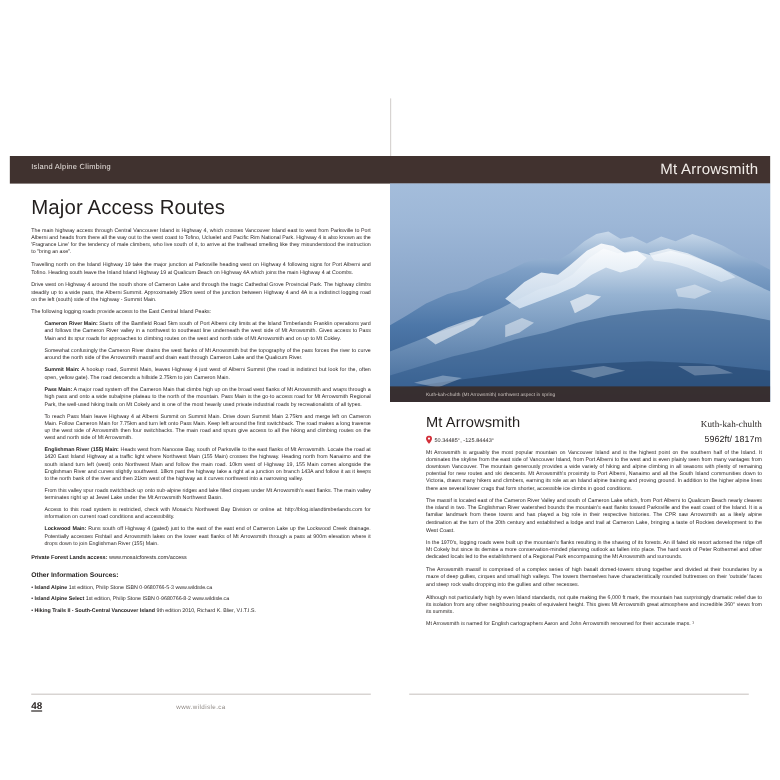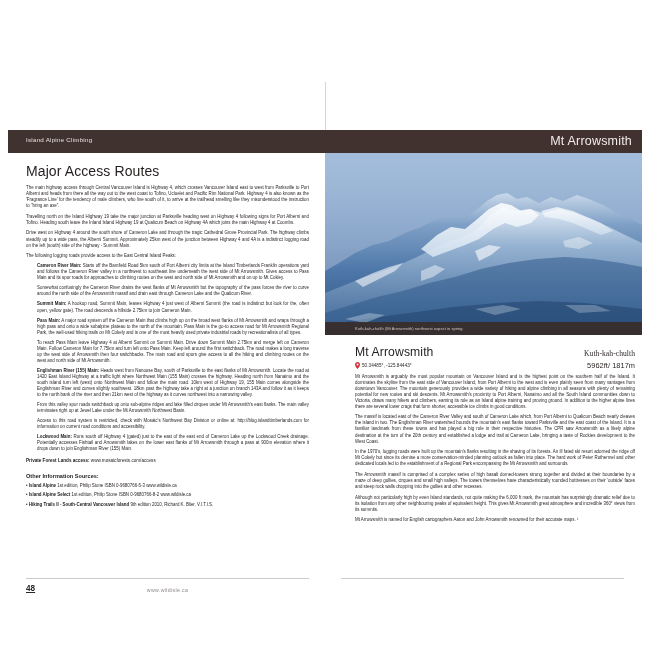--- a/index.html
+++ b/index.html
@@ -78,21 +78,21 @@
 
   
   .left-body {
     position: absolute;
     left: 18px;
     top: 33px;
     width: 283px;
   }
   h1.section-title {
     margin: 0 0 6px 0;
-    font-size: 14px;
+    font-size: 17px;
     font-weight: 400;
     letter-spacing: 0.1px;
     color: #231f1e;
   }
   p.para {
     margin: 0 0 4.6px 0;
     font-size: 4.42px;
     line-height: 6.05px;
     text-align: justify;
     color: #2a2524;
@@ -185,21 +185,21 @@
     letter-spacing: 0.1px;
   }
   .peak-alt-name {
     font-size: 7.6px;
     color: #2a2524;
     letter-spacing: 0.05px;
     font-family: Liberation Serif, serif;
   }
   .meta-row {
     display: flex;
-    align-items: center;
+    align-items: flex-end;
     justify-content: space-between;
     margin-top: 1.5px;
     margin-bottom: 4px;
   }
   .coords {
     display: flex;
     align-items: center;
     font-size: 4.6px;
     color: #2a2524;
     letter-spacing: 0.05px;

